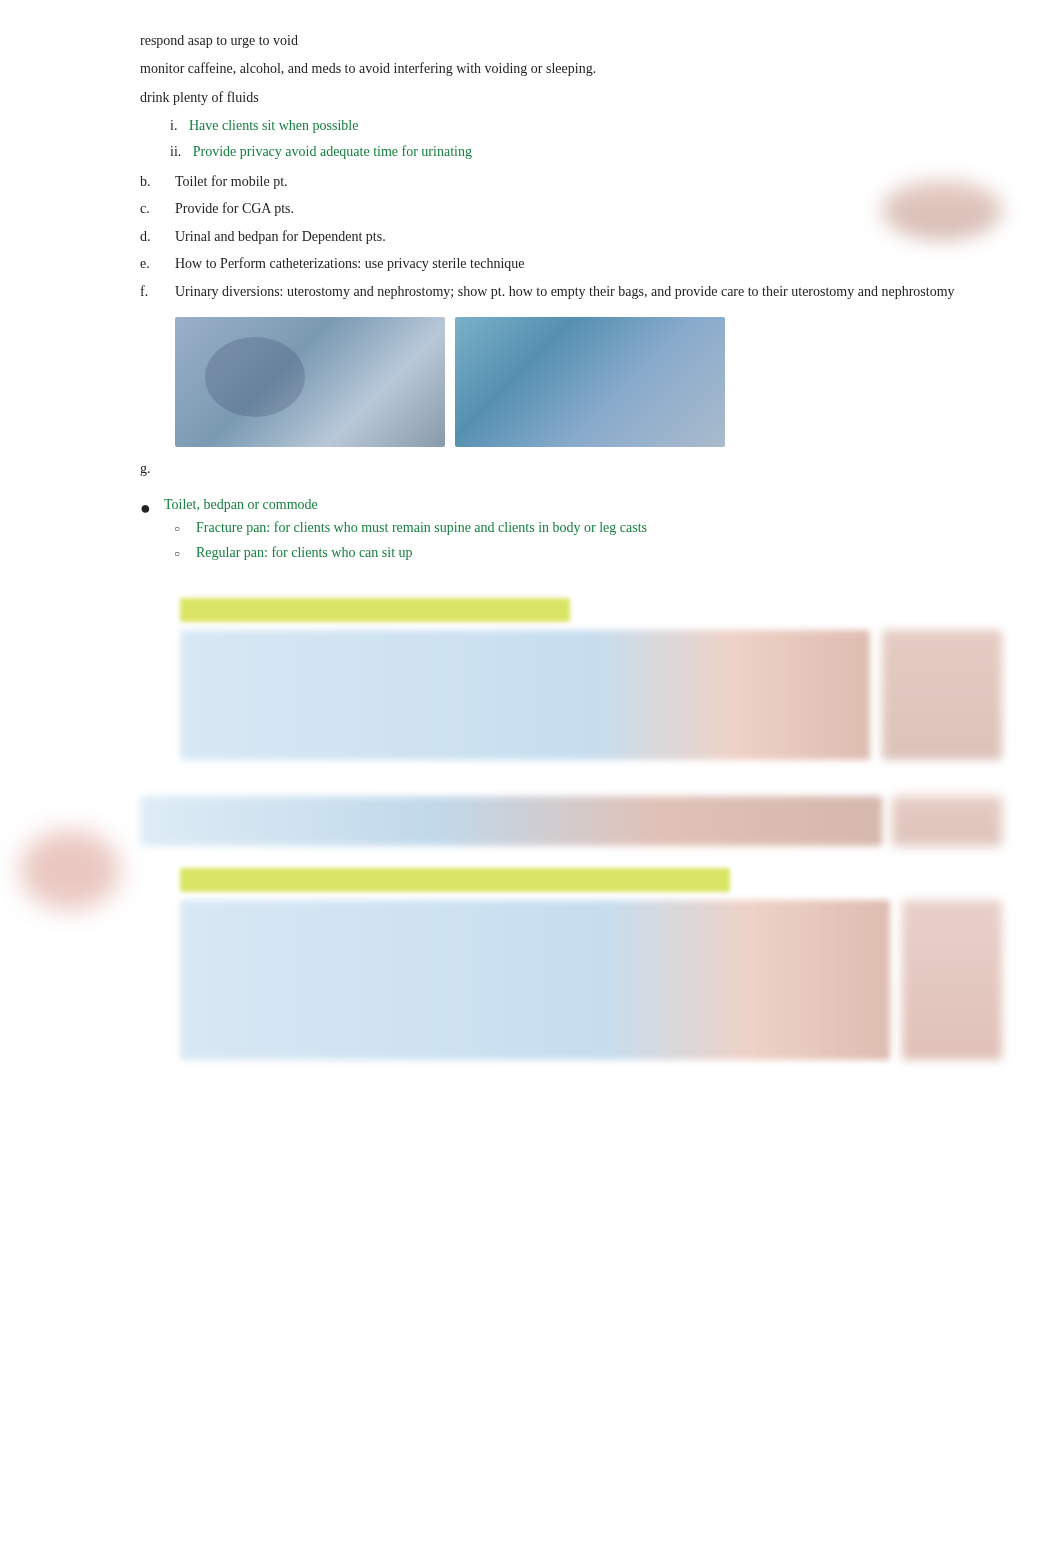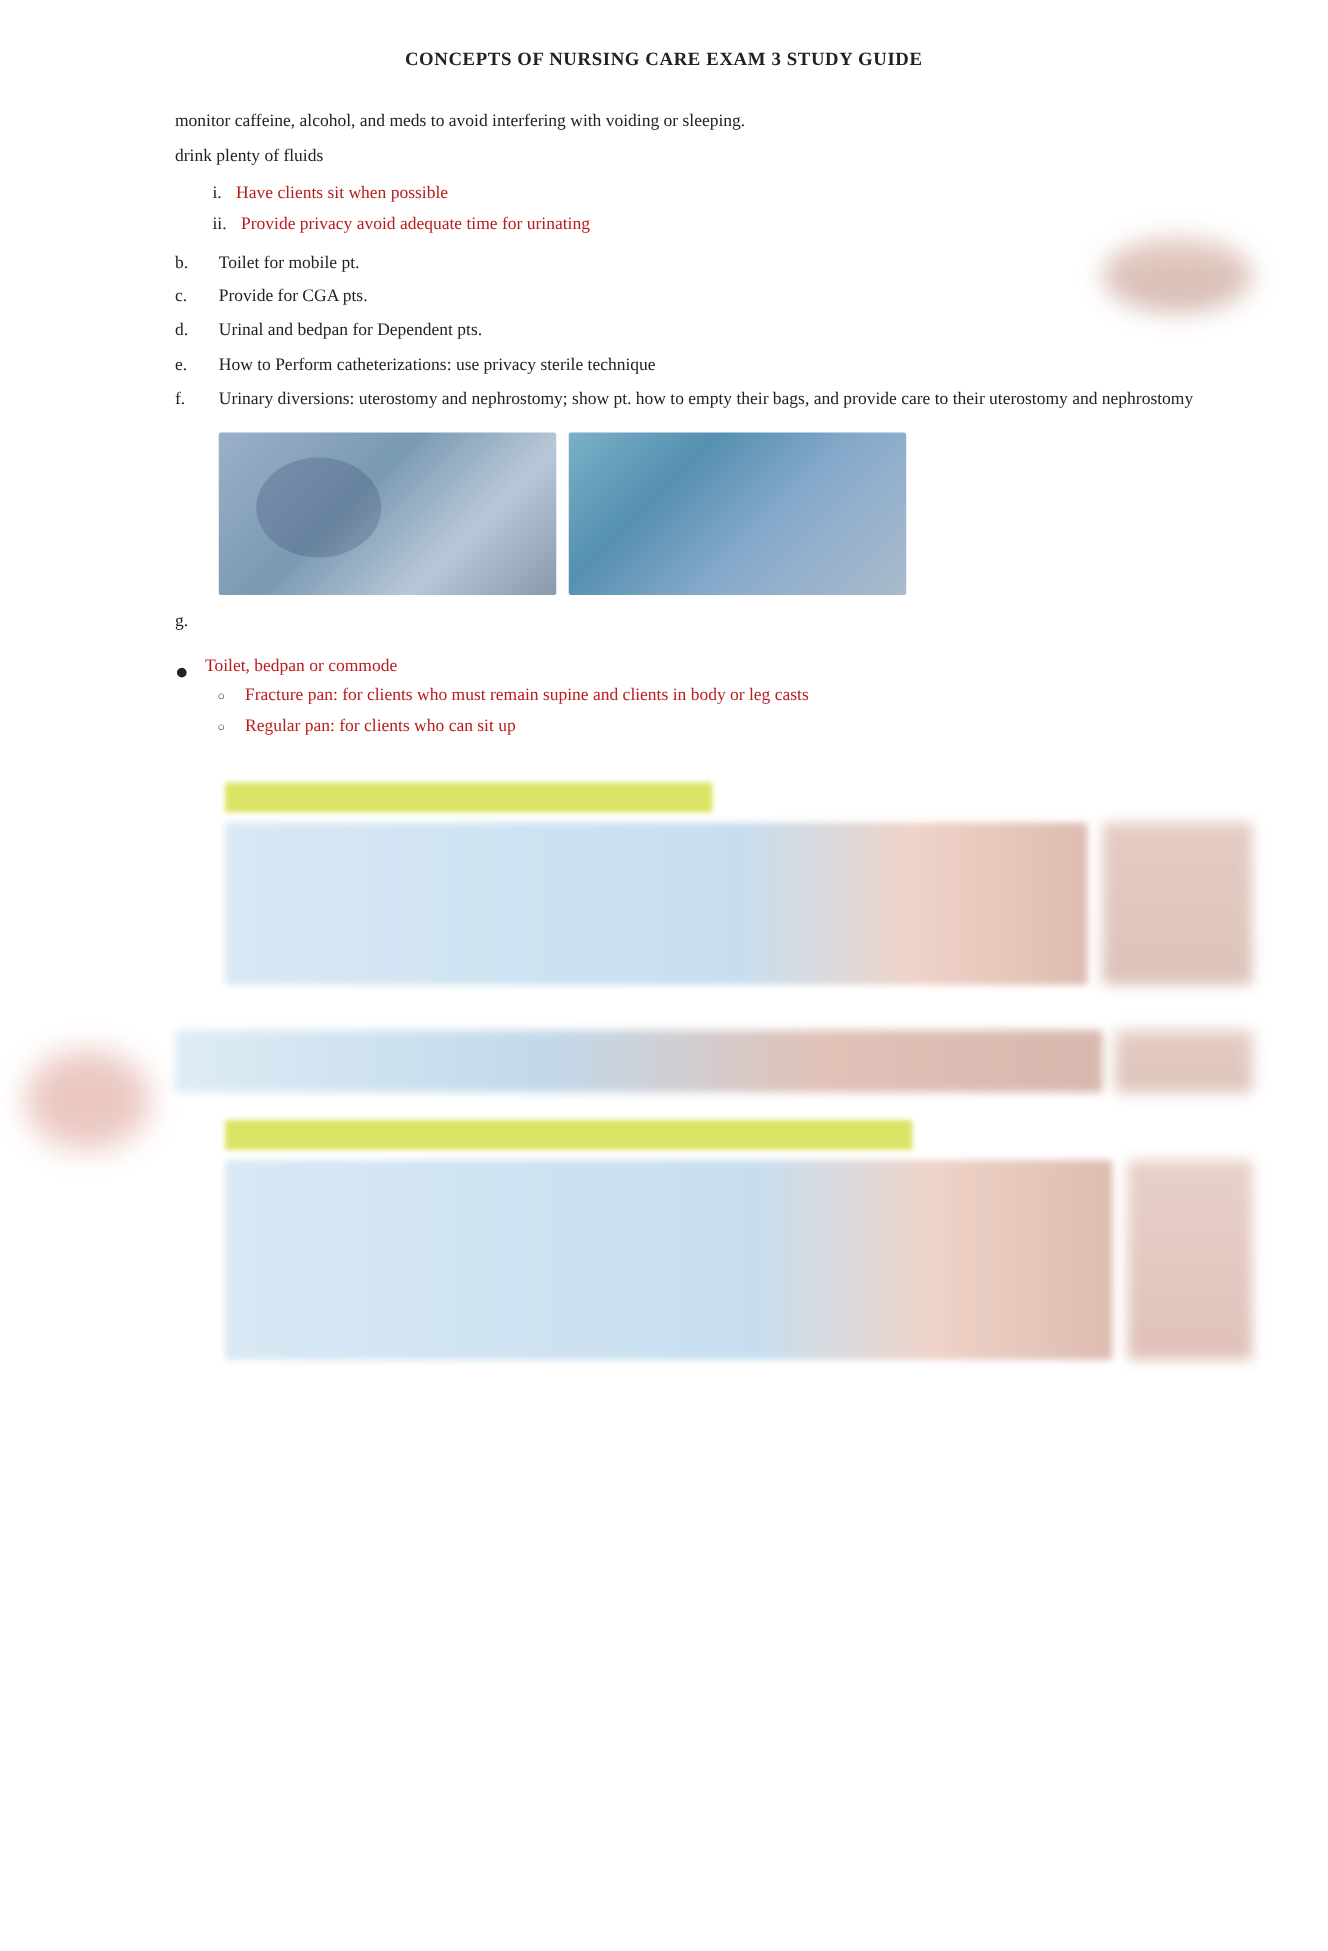--- a/index.html
+++ b/index.html
@@ -49,21 +49,21 @@
 
     .sublist li::before {
       margin-right: 8px;
       font-style: normal;
     }
 
     .sublist .roman-i::before { content: 'i.'; }
     .sublist .roman-ii::before { content: 'ii.'; }
 
     .link-blue {
-      color: #b91c1c;
+      color: #15803d;
       text-decoration: none;
     }
 
     .main-list {
       list-style: none;
       margin-top: 8px;
     }
 
     .main-list > li {
       margin-bottom: 5px;
@@ -249,24 +249,24 @@
   </style>
 </head>
 <body>
 
 <div class="outer-container">
 
   <div class="upper-right-blur"></div>
 
   <div class="left-side-blur"></div>
 
-  <div class="page-title">CONCEPTS OF NURSING CARE EXAM 3 STUDY GUIDE</div>
 
   <div class="content-area">
 
+    <div class="intro-lines">respond asap to urge to void</div>
     <div class="intro-lines">monitor caffeine, alcohol, and meds to avoid interfering with voiding or sleeping.</div>
     <div class="intro-lines">drink plenty of fluids</div>
 
     <ul class="sublist">
       <li class="roman-i">
         <a class="link-blue">Have clients sit when possible</a>
       </li>
       <li class="roman-ii">
         <a class="link-blue">Provide privacy avoid adequate time for urinating</a>
       </li>

